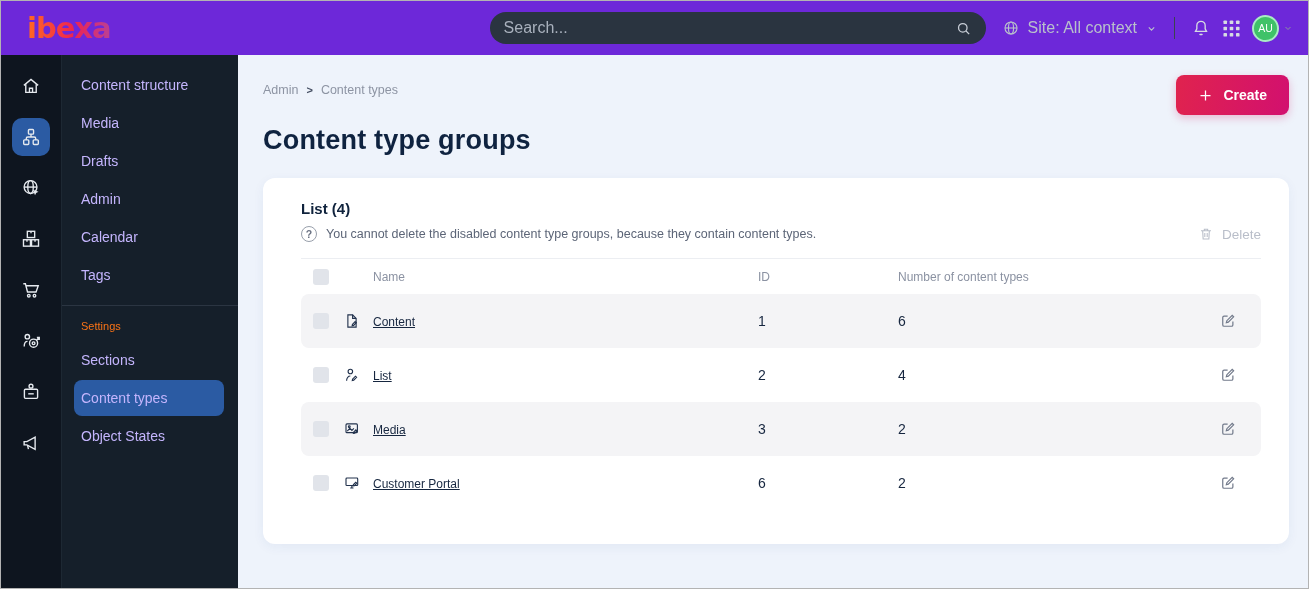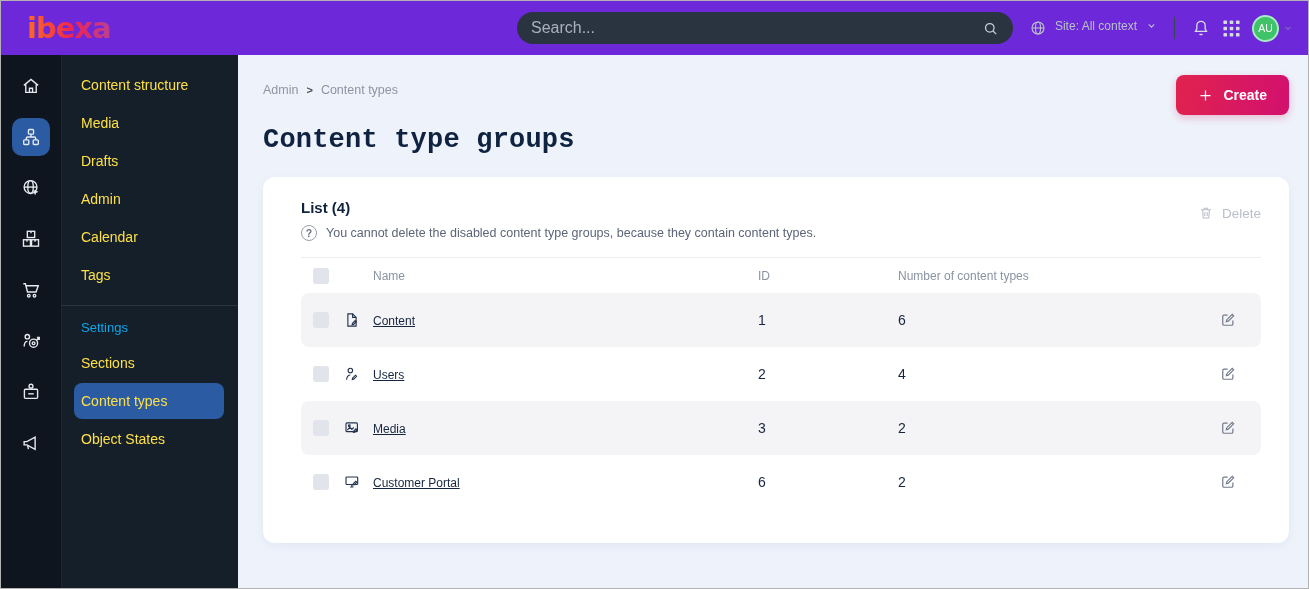--- a/index.html
+++ b/index.html
@@ -14,58 +14,58 @@
          font-family:"DejaVu Sans", sans-serif; }
   @supports ((-webkit-background-clip: text) or (background-clip: text)) {
     .logo{ background:linear-gradient(90deg,#ff6326 5%,#ee2450 55%,#bf3d8f 95%);
            -webkit-background-clip:text; background-clip:text; color:transparent; }
   }
   .search-box{ margin-left:auto; width:496px; height:32px; background:#2a3440; border-radius:16px;
                display:flex; align-items:center; padding:0 14px; }
   .search-input{ flex:1; background:transparent; border:none; outline:none; color:#dfe3ea; font-size:16px; }
   .search-input::placeholder{ color:#a9b1bd; }
   .topbar-right{ display:flex; align-items:center; gap:12px; margin-left:16px; padding-right:14px; color:#c3cad3; }
-  .site-context{ display:flex; gap:8px; font-size:12px; color:#b9c1cb; }
+  .site-context{ display:flex; gap:8px; align-items:center; font-size:16px; color:#b9c1cb; }
   .divider-v{ width:1px; height:22px; background:#3a4450; margin:0 4px; }
   .icon-btn{ background:none; border:none; color:#d6dbe2; display:flex; align-items:center; cursor:pointer; }
   .avatar-wrap{ display:flex; align-items:center; gap:3px; cursor:pointer; }
   .avatar{ width:27px; height:27px; border-radius:50%; background:#3fc268; border:2px solid #a9ecc4;
            color:#fff; font-size:10.5px; font-weight:normal; display:flex; align-items:center; justify-content:center; }
 
   
   .body-row{ flex:1; display:flex; min-height:0; }
 
   .rail{ flex:0 0 60px; background:#0e151f; display:flex; flex-direction:column; align-items:center;
          padding-top:12px; gap:13px; }
   .rail-item{ width:38px; height:38px; border-radius:10px; display:flex; align-items:center; justify-content:center;
               color:#e6eaef; cursor:pointer; }
   .rail-item.active{ background:#2b5ba3; }
 
   .menu{ flex:0 0 177px; background:#151f2a; padding-top:10px; border-left:1px solid #1d2833; }
   .menu-item{ height:36px; margin:2px 14px 2px 12px; padding-left:7px; display:flex; align-items:center;
-              color:#fde047; font-size:14px; border-radius:8px; cursor:pointer; }
+              color:#c4b5fd; font-size:14px; border-radius:8px; cursor:pointer; }
   .menu-item.active{ background:#2b5ba3; }
   .menu-divider{ height:1px; background:#2b3542; margin:12px 0 6px; }
-  .menu-label{ color:#0ea5e9; font-size:13px; padding:8px 0 8px 19px; }
+  .menu-label{ color:#f97316; font-size:11px; padding:8px 0 8px 19px; }
 
   
   .main{ flex:1; padding:20px 19px 0 25px; overflow:hidden; }
   .main-top{ display:flex; justify-content:space-between; align-items:flex-start; }
   .breadcrumb{ font-size:12.5px; color:#8d94a3; padding-top:8px; display:flex; gap:8px; align-items:center; }
   .breadcrumb .crumb-link{ cursor:pointer; }
   .breadcrumb .sep{ color:#454f63; font-weight:bold; font-size:11px; }
   .create-btn{ background:linear-gradient(100deg,#e0234e,#d2106f); color:#fff; border:none; border-radius:8px;
                height:40px; padding:0 22px; font-size:14px; font-weight:bold; display:flex; align-items:center;
                gap:10px; cursor:pointer; box-shadow:0 3px 8px rgba(210,20,90,.25); }
   .page-title{ font-size:27px; font-weight:800; color:#0f2340; margin-top:10px; letter-spacing:.2px;
-               font-family:Liberation Mono, monospace; }
+               font-family:Liberation Sans, sans-serif; }
 
   .panel{ margin-top:22px; background:#fff; border-radius:12px; padding:22px 28px 34px 38px;
           box-shadow:0 3px 12px rgba(40,70,130,.06); }
-  .panel-head{ display:flex; justify-content:space-between; align-items:flex-start; }
+  .panel-head{ display:flex; justify-content:space-between; align-items:flex-end; }
   .list-title{ font-size:15px; font-weight:bold; color:#10233d; }
   .help-row{ display:flex; gap:9px; align-items:center; margin-top:9px; color:#5c6577; font-size:12.5px; }
   .help-icon{ width:16px; height:16px; flex:0 0 16px; border-radius:50%; border:1px solid #989fab; color:#6a7283;
               font-size:10.5px; font-weight:bold; display:flex; align-items:center; justify-content:center; }
   .delete-btn{ display:flex; gap:8px; align-items:center; color:#b9bec9; font-size:13.5px; background:none;
                border:none; padding-top:6px; cursor:default; }
 
   .table{ margin-top:16px; }
   .t-row{ display:grid; grid-template-columns:30px 30px 385px 140px 1fr 30px; align-items:center;
           height:54px; padding:0 12px; border-radius:8px; }
@@ -348,21 +348,21 @@
             <div>
                 <div class="checkbox"></div>
               </div>
             <div class="row-icon">
               <svg width="18" height="18" viewBox="0 0 24 24" fill="none" stroke="currentColor" stroke-width="1.5">
                 <circle cx="9.8" cy="7.4" r="3"></circle>
                   <path d="M4.8 19.6c0-3.9 2.2-6.2 5-6.2"></path>
                   <path d="M12.8 17.4l3.8-3.8 1.5 1.5-3.8 3.8-1.9.4z"></path>
               </svg>
             </div>
-            <div><span class="name-link">Users</span></div>
+            <div><span class="name-link">List</span></div>
             <div class="cell">2</div>
             <div class="cell">4</div>
             <button class="edit-btn">
               <span>
                 <svg width="18" height="18" viewBox="0 0 24 24" fill="none" stroke="currentColor" stroke-width="1.6">
                   <path d="M11.5 5.5H6.8C5.8 5.5 5 6.3 5 7.3v9.9c0 1 .8 1.8 1.8 1.8h9.9c1 0 1.8-.8 1.8-1.8v-4.7"></path>
                   <path d="M9.8 14.2l.7-2.6 7.1-7.1 1.9 1.9-7.1 7.1-2.6.7z"></path>
                 </svg>
               </span>
             </button>

